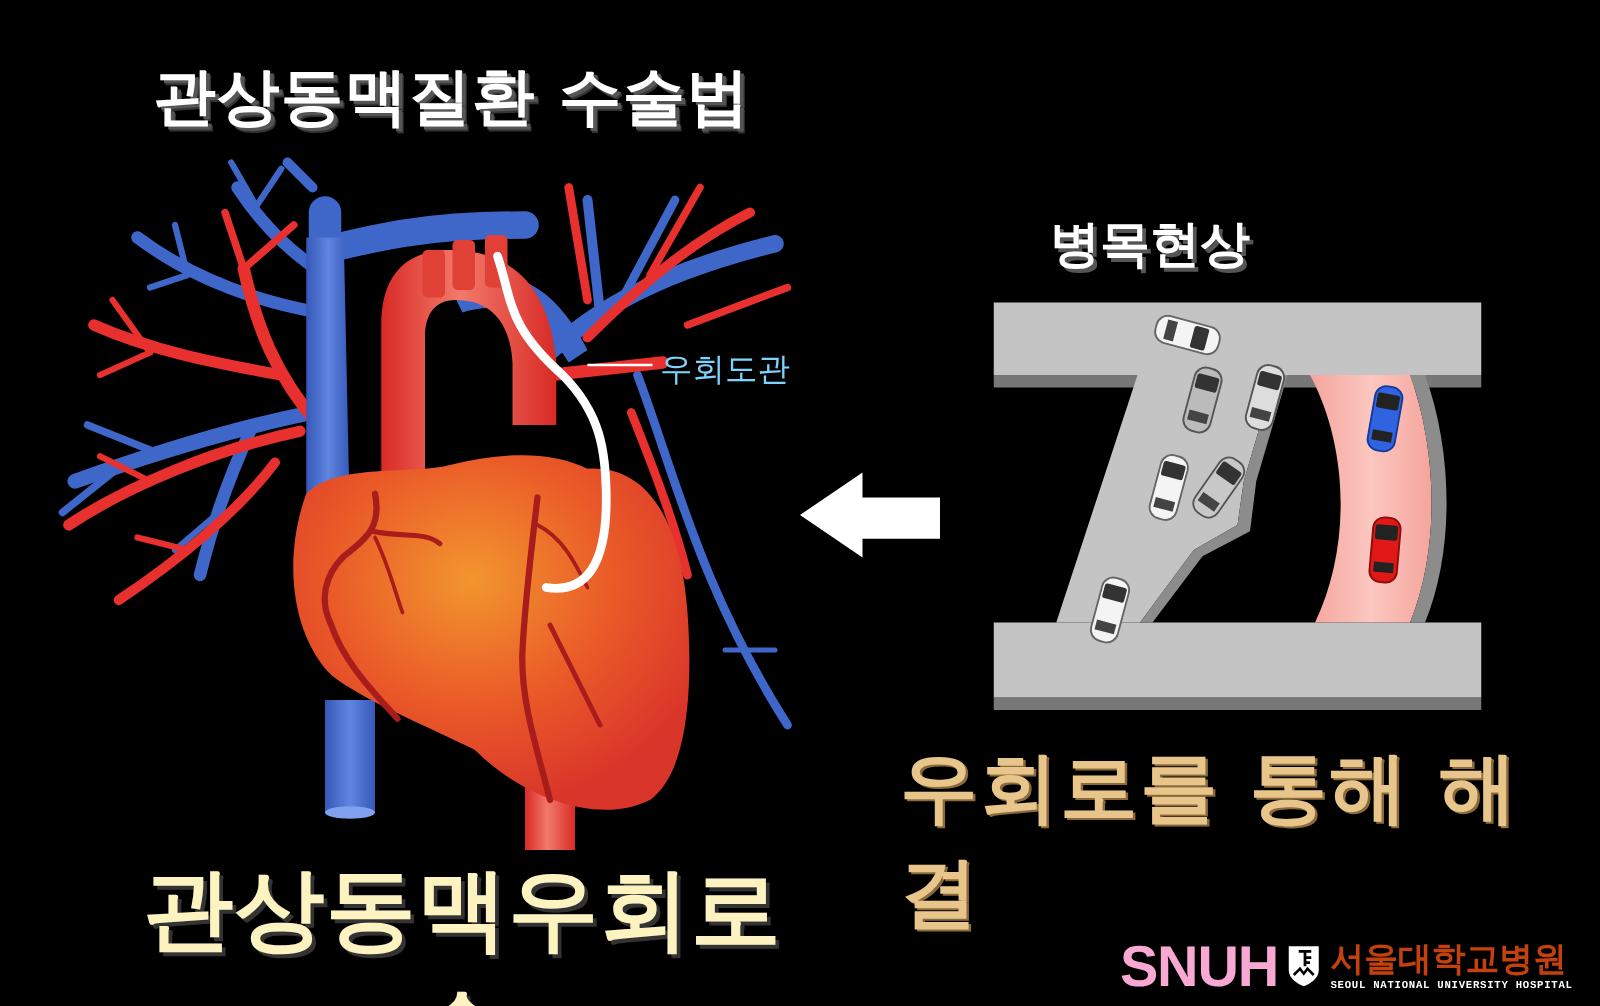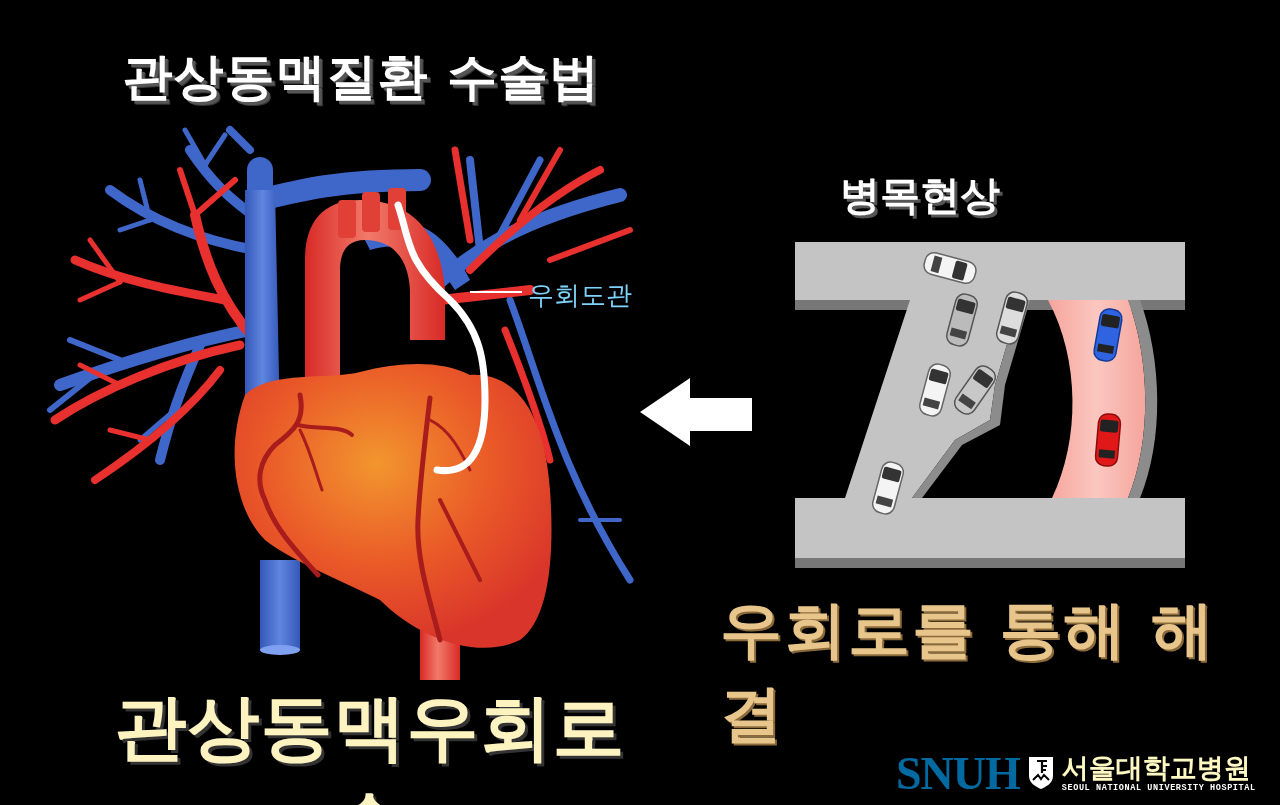--- a/index.html
+++ b/index.html
@@ -24,23 +24,23 @@
     left:720px; top:588px; width:540px; text-align:left;
     color:#e8c58a; font-weight:bold; font-size:62px; letter-spacing:2px;
     text-shadow: 2px 2px 0 #8a6a3a;
   }
   .bypass-label {
     left:528px; top:278px; color:#7dd3fc; font-size:26px;
   }
   .logo {
     left:896px; top:748px; height:50px; display:flex; align-items:center; gap:8px;
   }
-  .logo-snuh { color:#0369a1; font-weight:bold; font-size:46px; font-family:Liberation Serif, serif; letter-spacing:-1px; }
+  .logo-snuh { color:#f9a8d4; font-weight:bold; font-size:46px; font-family:Liberation Sans, sans-serif; letter-spacing:-1px; }
   .logo-kr { display:flex; flex-direction:column; }
-  .logo-kr-name { color:#fef9c3; font-weight:bold; font-size:27px; line-height:30px; }
+  .logo-kr-name { color:#c2410c; font-weight:bold; font-size:27px; line-height:30px; }
   .logo-kr-en { color:#fff; font-size:8.5px; letter-spacing:0.6px; font-weight:bold; font-family:Liberation Mono, monospace; }
 </style>
 </head>
 <body>
 
 <div class="abs title-top">관상동맥질환 수술법</div>
 
 <svg class="abs" style="left:0;top:120px" width="700" height="560" viewBox="0 120 700 560">
   <defs>
     <radialGradient id="heartGrad" cx="45%" cy="35%" r="65%">

